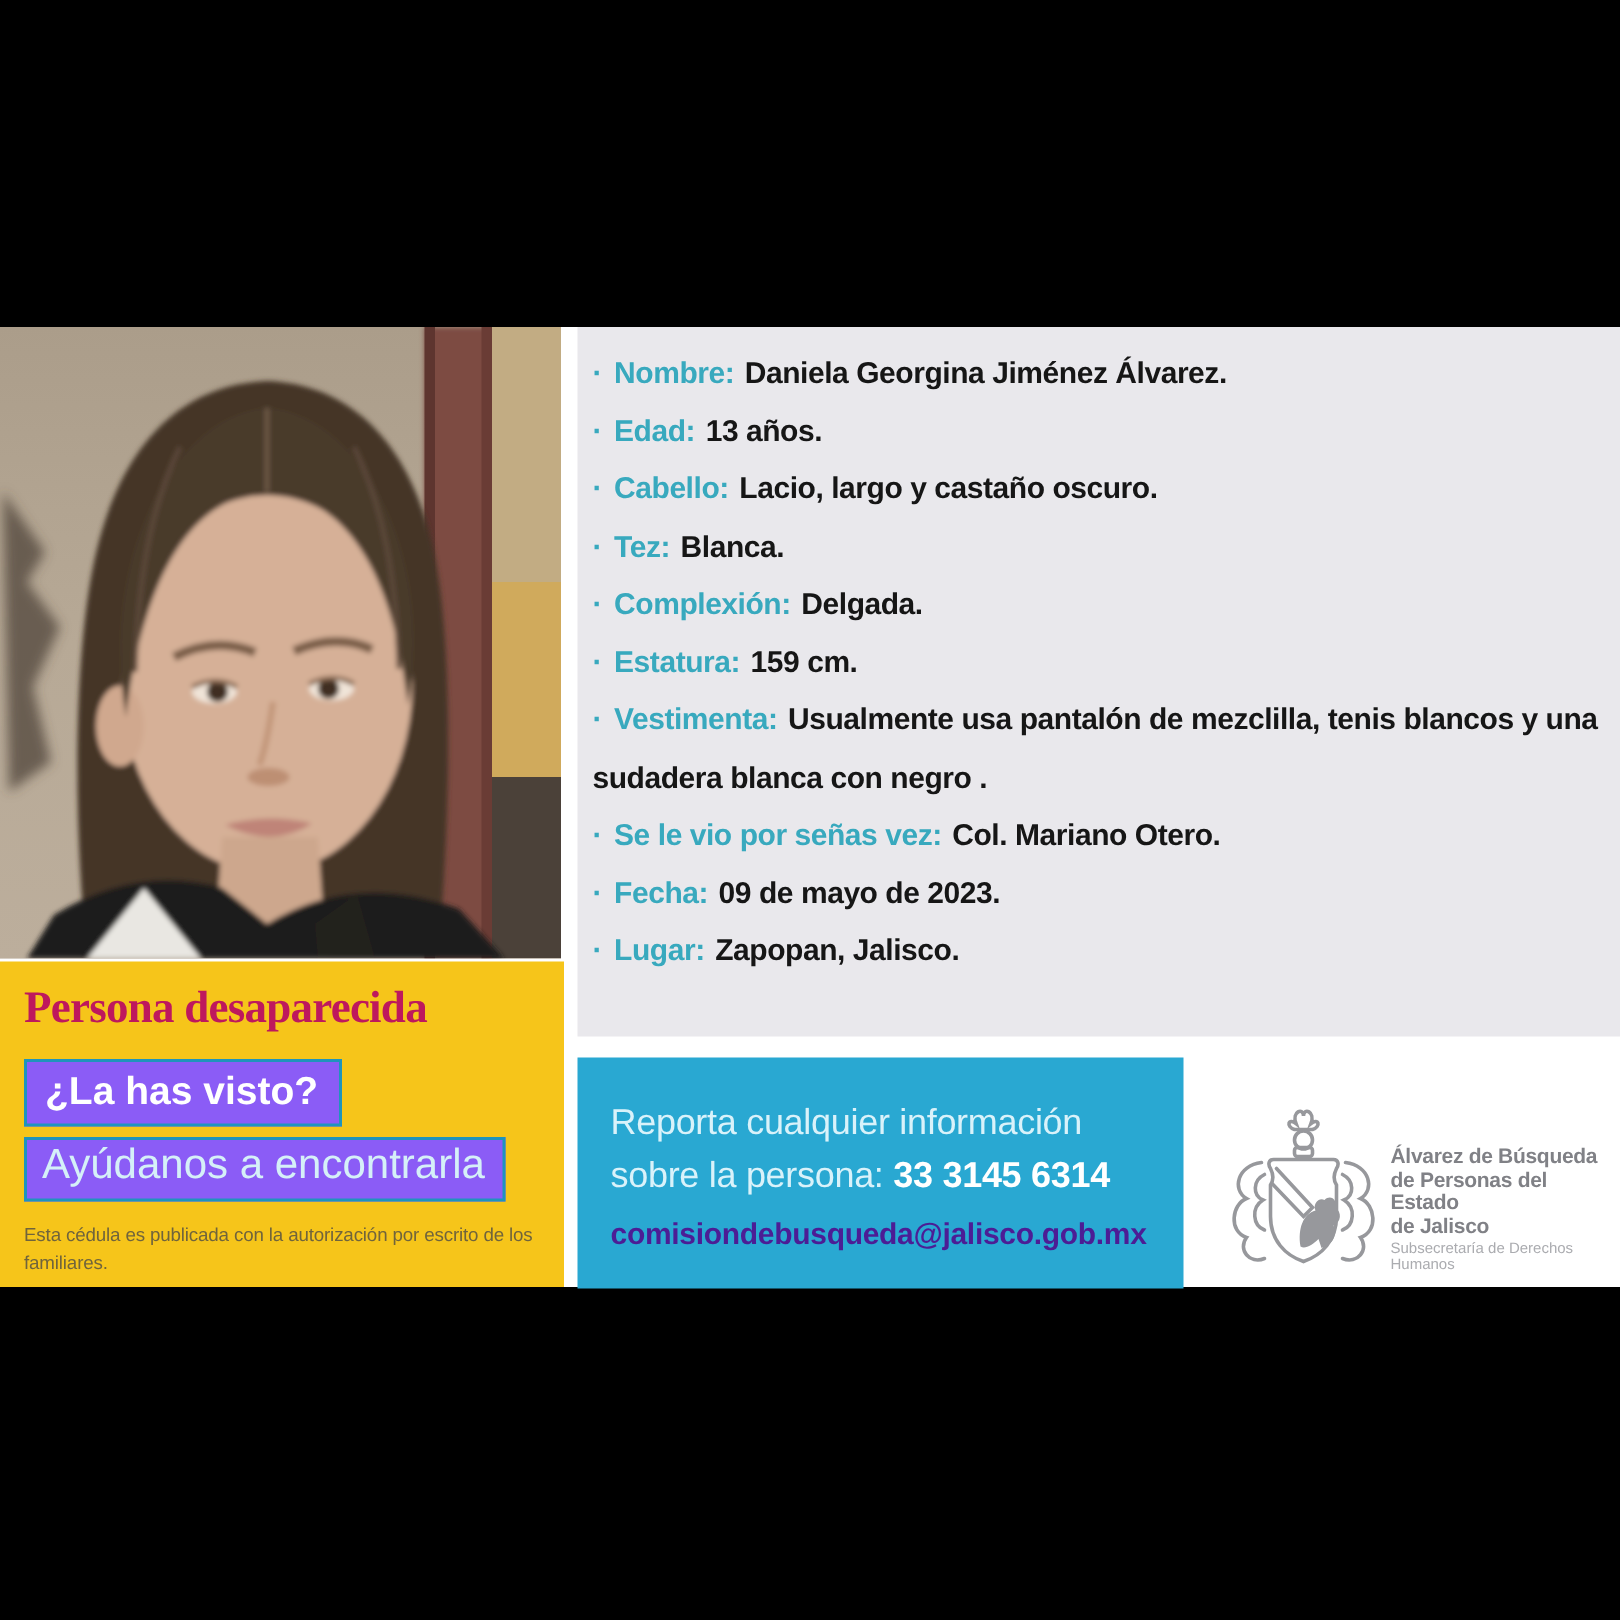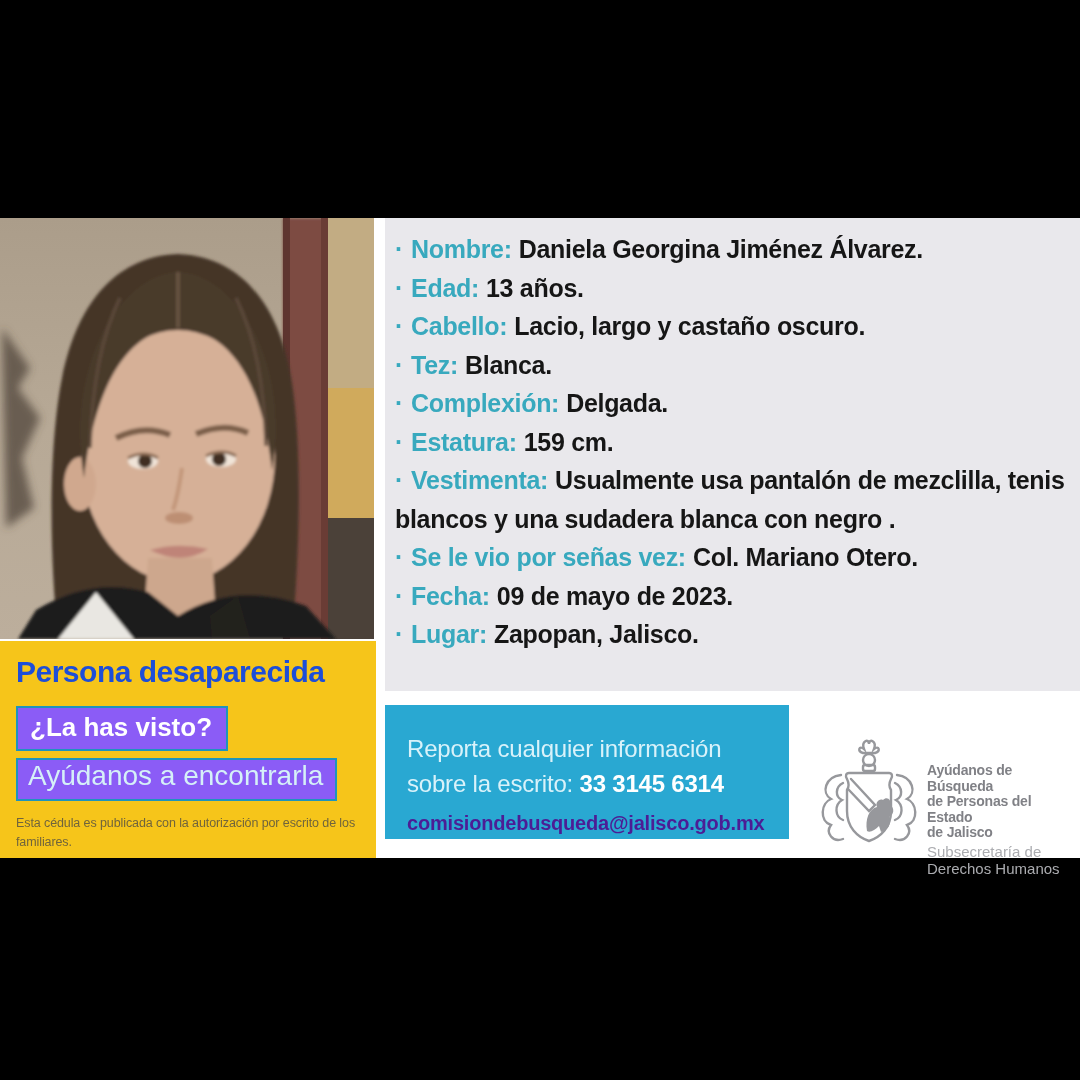--- a/index.html
+++ b/index.html
@@ -7,48 +7,48 @@
          font-family:"Liberation Sans",sans-serif;}
   .card{position:absolute;left:0;top:218px;width:1080px;height:640px;background:#ffffff;}
 
   
   .photo{position:absolute;left:0;top:0;width:374px;height:421px;overflow:hidden;background:#b5a694;}
   .photo svg{display:block;}
 
   
   .yellow{position:absolute;left:0;top:423px;width:376px;height:217px;background:#f6c51a;
           padding:14px 0 0 16px;box-sizing:border-box;}
-  .yellow .title{font-size:30px;font-weight:bold;letter-spacing:-0.5px;color:#1d4ed8;}
+  .yellow .title{font-size:30px;font-weight:bold;letter-spacing:-0.5px;color:#be185d;font-family:Liberation Serif, serif;}
   .chip{display:inline-block;background:#8b5cf6;border:2px solid #1f94bc;box-sizing:border-box;}
   .chip1{margin-top:17px;padding:4px 14px 6px 12px;font-size:26px;font-weight:bold;color:#ffffff;}
   .chip2{margin-top:7px;padding:0 12px 7px 10px;font-size:28px;font-weight:normal;color:#d5f0f8;text-align:right;}
   .disclaimer{margin-top:13px;width:354px;font-size:12.5px;line-height:19px;letter-spacing:-0.1px;
               color:#70643c;}
 
   
   .gray{position:absolute;left:385px;top:0;width:695px;height:473px;background:#e9e8ec;
         padding:12px 8px 0 10px;box-sizing:border-box;}
-  .row{line-height:38.5px;font-size:25px;font-weight:bold;letter-spacing:-0.3px;color:#161616;}
+  .row{line-height:38.5px;font-size:20px;font-weight:bold;letter-spacing:-0.3px;color:#161616;}
   .row .bullet{color:#38a9be;margin-right:8px;}
   .row .lbl{color:#38a9be;margin-right:7px;}
   .row .val{color:#161616;}
 
   
-  .blue{position:absolute;left:385px;top:487px;width:404px;height:134px;background:#29a8d2;
+  .blue{position:absolute;left:385px;top:487px;width:404px;height:154px;background:#29a8d2;
         padding:26px 8px 0 22px;box-sizing:border-box;color:#d9f2fa;}
   .blue .rline{font-size:24px;line-height:35px;letter-spacing:-0.2px;}
   .blue .phone{font-weight:bold;color:#ffffff;text-align:center;}
   .blue .email{margin-top:11px;font-size:20px;font-weight:bold;letter-spacing:-0.2px;color:#4c1d95;}
 
   
   .org{position:absolute;left:799px;top:487px;width:281px;height:151px;background:#ffffff;}
   .org .crest{position:absolute;left:18px;top:32px;}
   .org .orgtext{position:absolute;left:128px;top:58px;}
   .org .oline{font-size:14px;font-weight:bold;line-height:15.5px;letter-spacing:-0.2px;color:#808186;}
-  .org .osub{margin-top:2px;font-size:15px;color:#abacb0;letter-spacing:0;}
+  .org .osub{margin-top:2px;font-size:10px;color:#abacb0;letter-spacing:0;}
 </style>
 </head>
 <body>
 
 <div class="stage">
   <div class="card">
 
     <div class="photo">
       <svg width="374" height="421" viewBox="0 0 374 421">
         <defs>
@@ -132,21 +132,21 @@
       <div class="row"><span class="bullet">·</span><span class="lbl">Complexión:</span><span class="val">Delgada.</span></div>
       <div class="row"><span class="bullet">·</span><span class="lbl">Estatura:</span><span class="val">159 cm.</span></div>
       <div class="row"><span class="bullet">·</span><span class="lbl">Vestimenta:</span><span class="val">Usualmente usa pantalón de mezclilla, tenis blancos y una sudadera blanca con negro .</span></div>
       <div class="row"><span class="bullet">·</span><span class="lbl">Se le vio por señas vez:</span><span class="val">Col. Mariano Otero.</span></div>
       <div class="row"><span class="bullet">·</span><span class="lbl">Fecha:</span><span class="val">09 de mayo de 2023.</span></div>
       <div class="row"><span class="bullet">·</span><span class="lbl">Lugar:</span><span class="val">Zapopan, Jalisco.</span></div>
     </div>
 
     <div class="blue">
       <div class="rline">Reporta cualquier información</div>
-      <div class="rline"><span>sobre la escrito: </span><span class="phone">33 3145 6314</span></div>
+      <div class="rline"><span>sobre la persona: </span><span class="phone">33 3145 6314</span></div>
       <div class="email">comisiondebusqueda@jalisco.gob.mx</div>
     </div>
 
     <div class="org">
       <div class="crest">
         <svg width="104" height="112" viewBox="0 0 104 112">
           <g stroke="#97989c" stroke-width="2.4" fill="none" stroke-linecap="round">
 
             <path d="M47,12 C44,4 52,1 52,7 C52,1 60,4 57,12 C62,8 64,14 58,16 L46,16 C40,14 42,8 47,12 Z"></path>
 
@@ -161,21 +161,21 @@
 
             <path d="M32,36 L72,36 C75,36 76,39 74,42 C72,46 72,50 74,53 L74,74 C74,90 64,100 52,104 C40,100 30,90 30,74 L30,53 C32,50 32,46 30,42 C28,39 29,36 32,36 Z"></path>
 
             <path d="M34,42 L58,68 L52,74 L31,52"></path>
           </g>
 
           <path d="M50,94 C48,82 52,72 60,70 C58,66 62,61 66,63 C70,59 75,63 73,68 C78,71 77,78 72,80 C75,87 71,93 64,95 L62,89 C58,93 53,96 50,94 Z" fill="#97989c"></path>
         </svg>
       </div>
       <div class="orgtext">
-        <div class="oline">Ayúdanos de Búsqueda</div>
+        <div class="oline">Álvarez de Búsqueda</div>
         <div class="oline">de Personas del Estado</div>
         <div class="oline">de Jalisco</div>
         <div class="osub">Subsecretaría de Derechos Humanos</div>
       </div>
     </div>
 
   </div>
 </div>
 
 </body></html>

